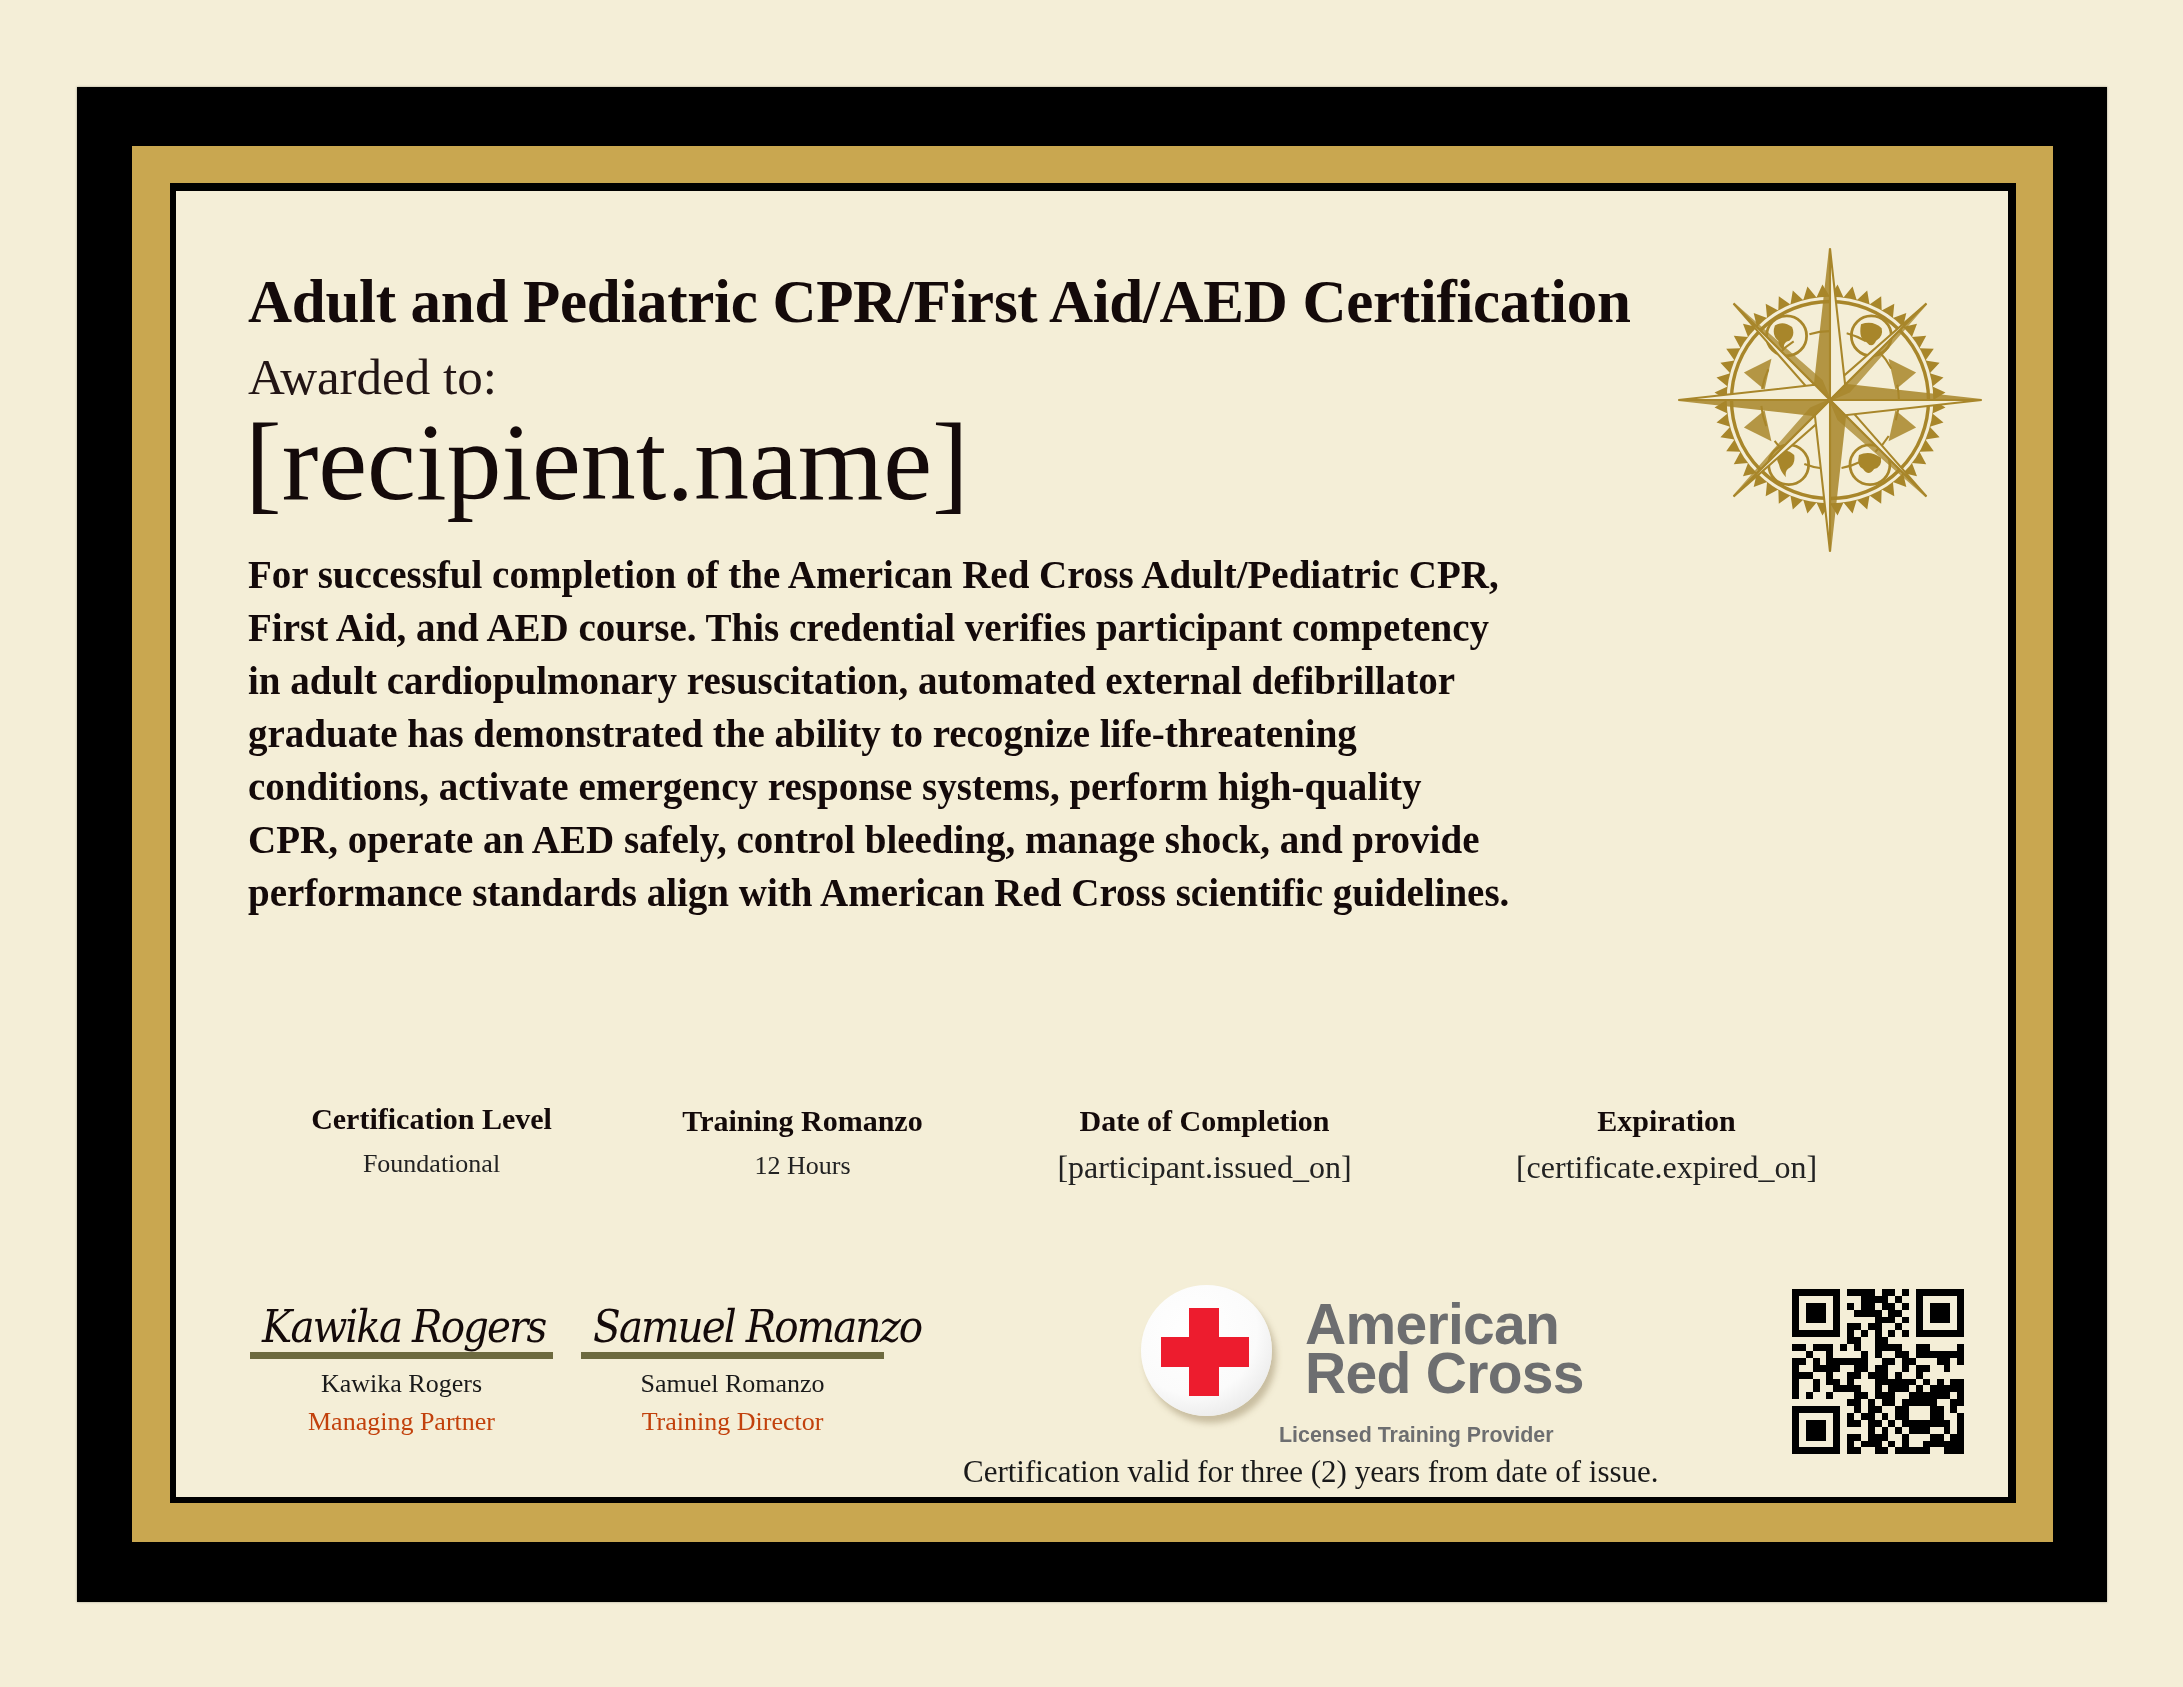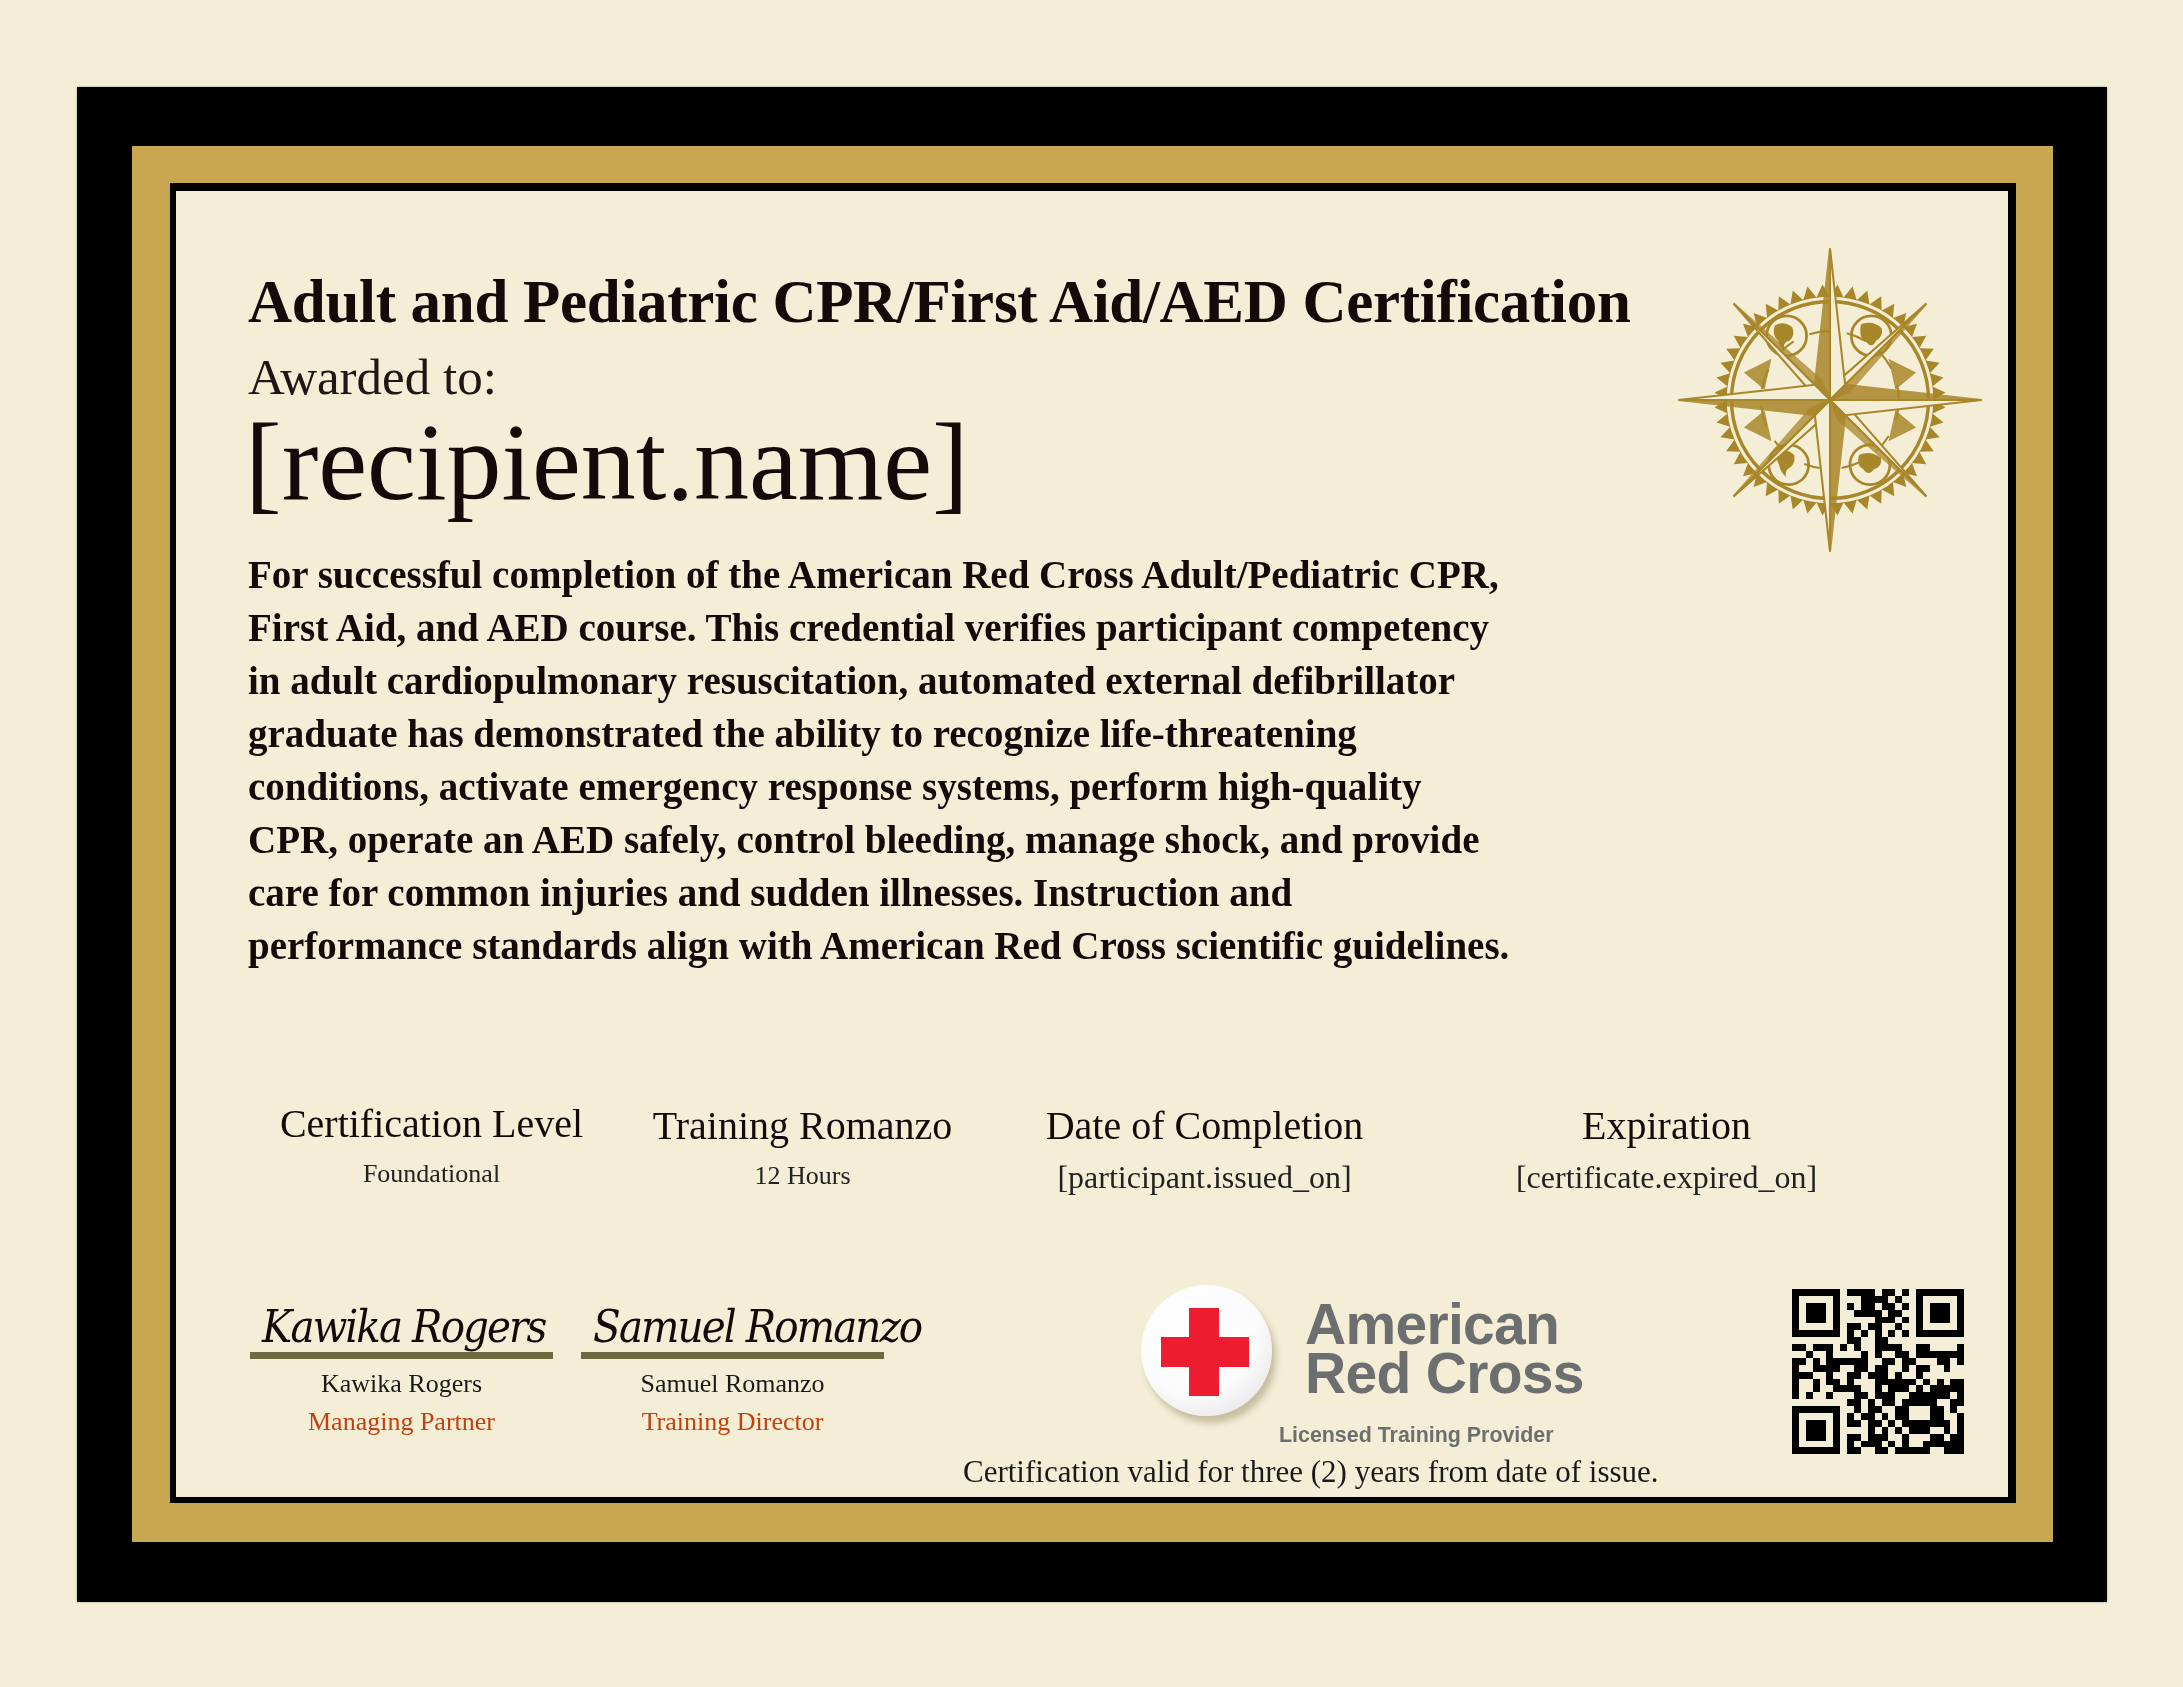--- a/index.html
+++ b/index.html
@@ -12,21 +12,21 @@
   .frame-line { left:170px; top:183px; width:1846px; height:1320px; background:#000; }
   .frame-inner { left:176px; top:191px; width:1832px; height:1306px; background:#f4eed7; }
 
   .title { left:248px; top:267px; font-size:61px; font-weight:bold; white-space:nowrap; letter-spacing:-0.3px; }
   .awarded { left:248px; top:348px; font-size:51px; font-weight:normal; white-space:nowrap; color:#221515; }
   .recipient { left:245px; top:407px; font-size:110px; white-space:nowrap; line-height:1; }
   .body-text { left:248px; top:548px; width:1440px; font-size:39px; font-weight:bold; line-height:53px; }
   .body-text span { display:block; white-space:nowrap; }
 
   .detail { position:absolute; text-align:center; width:413px; }
-  .detail .lbl { font-size:40px; font-weight:normal; line-height:1; white-space:nowrap; }
+  .detail .lbl { font-size:30px; font-weight:bold; line-height:1; white-space:nowrap; }
   .detail .val { font-size:26px; line-height:1; margin-top:16.5px; white-space:nowrap; color:#222; }
   .detail .val.big { font-size:32px; margin-top:15px; }
 
   .sig { position:absolute; width:303px; text-align:center; }
   .sig .script { font-family:"DejaVu Serif",serif; font-style:italic; font-size:44px; height:51px; line-height:51px; white-space:nowrap;
                  letter-spacing:-2.1px; transform:scaleX(0.92); }
   .sig .rule { height:6.9px; background:#6d6a3f; margin-top:0; }
   .sig .name { font-size:26px; margin-top:8.3px; line-height:33px; color:#1a1a1a; }
   .sig .role { font-size:26px; line-height:43px; color:#c2410c; }
 
@@ -61,21 +61,20 @@
 <div class="abs awarded">Awarded to:</div>
 <div class="abs recipient">[recipient.name]</div>
 
 <div class="abs body-text">
   <span>For successful completion of the American Red Cross Adult/Pediatric CPR,</span>
   <span>First Aid, and AED course. This credential verifies participant competency</span>
   <span>in adult cardiopulmonary resuscitation, automated external defibrillator</span>
   <span>graduate has demonstrated the ability to recognize life-threatening</span>
   <span>conditions, activate emergency response systems, perform high-quality</span>
   <span>CPR, operate an AED safely, control bleeding, manage shock, and provide</span>
-  <span>care for common injuries and sudden illnesses. Instruction and</span>
   <span>performance standards align with American Red Cross scientific guidelines.</span>
 </div>
 
 <div class="detail" style="left:225px; top:1104px;">
   <div class="lbl">Certification Level</div>
   <div class="val">Foundational</div>
 </div>
 <div class="detail" style="left:596px; top:1106px;">
   <div class="lbl">Training Romanzo</div>
   <div class="val">12 Hours</div>

